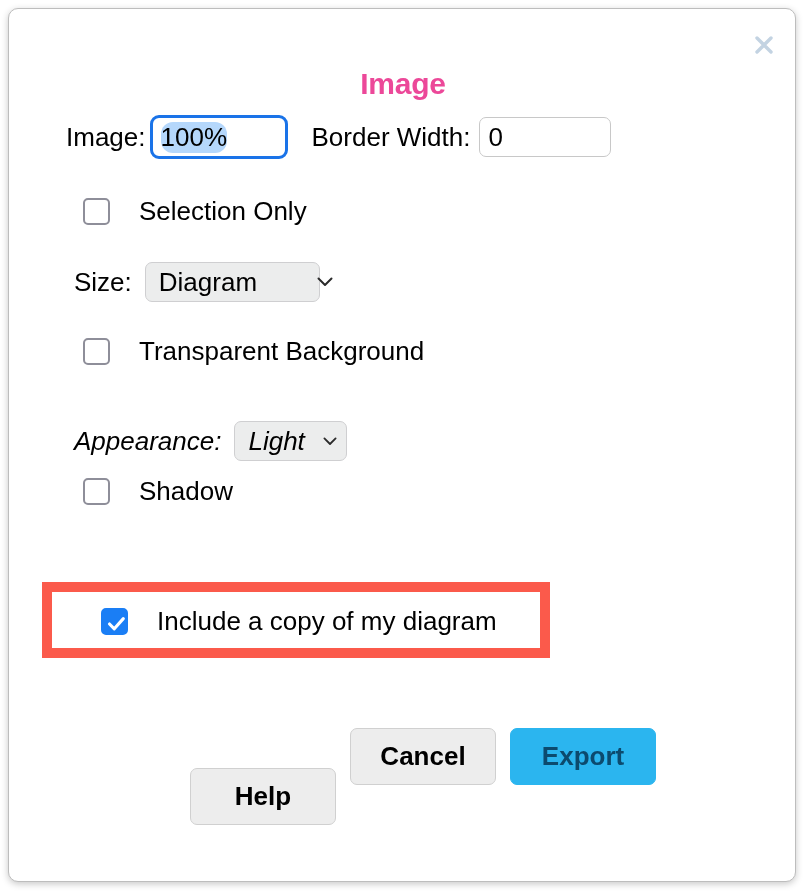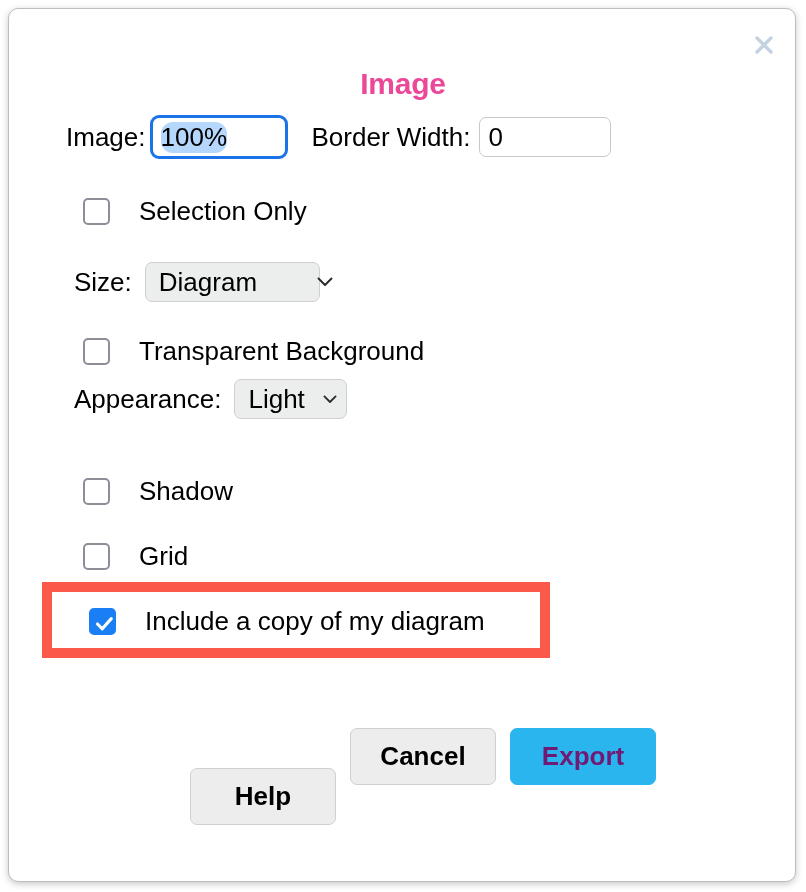--- a/index.html
+++ b/index.html
@@ -167,21 +167,21 @@
     user-select: none;
   }
   .btn-secondary {
     background: #ededed;
     border: 1px solid #d0d0d0;
     color: #000000;
   }
   .btn-primary {
     background: #2bb5ef;
     border: 1px solid #2bb5ef;
-    color: #701a75;
+    color: #0c4a6e;
   }
 </style>
 </head>
 <body>
 
 <div class="dialog">
 
   <div class="close-btn">
     <span>
       <svg width="22" height="22" viewBox="0 0 22 22">
@@ -218,44 +218,40 @@
         </svg>
       </span>
     </div>
   </div>
 
   <div class="row" style="left:74px; top:327px;">
     <span class="cbox"></span>
     <span class="cb-label">Transparent Background</span>
   </div>
 
-  <div class="row" style="left:65px; top:370px;">
+  <div class="row" style="left:65px; top:412px;font-style:italic;">
     <span class="lbl">Appearance:</span>
     <div class="select" style="width:113px; margin-left:13px; padding-right:9px;">
       <span>Light</span>
       <span class="chev" style="margin-left:9px;">
         <svg width="14" height="9" viewBox="0 0 14 9">
           <path d="M1.4 1.4 L7 7 L12.6 1.4" stroke="#2b2b2b" stroke-width="1.8" fill="none" stroke-linecap="round" stroke-linejoin="round"></path>
         </svg>
       </span>
     </div>
   </div>
 
   <div class="row" style="left:74px; top:467px;">
     <span class="cbox"></span>
     <span class="cb-label">Shadow</span>
   </div>
 
-  <div class="row" style="left:74px; top:532px;">
-    <span class="cbox"></span>
-    <span class="cb-label">Grid</span>
-  </div>
 
   <div class="hl-box"></div>
-  <div class="row" style="left:80px; top:597px;">
+  <div class="row" style="left:92px; top:597px;">
     <span class="cbox checked">
       <svg width="23" height="23" viewBox="0 0 23 23">
         <path d="M4.5 12 L9.3 16.8 L18.3 6.6" stroke="#ffffff" stroke-width="3.1" fill="none" stroke-linecap="round" stroke-linejoin="round"></path>
       </svg>
     </span>
     <span class="cb-label">Include a copy of my diagram</span>
   </div>
 
   <div class="btn btn-secondary" style="position:absolute; left:181px; top:759px; width:146px;">Help</div>
   <div class="btn btn-secondary" style="position:absolute; left:341px; top:719px; width:146px;">Cancel</div>

